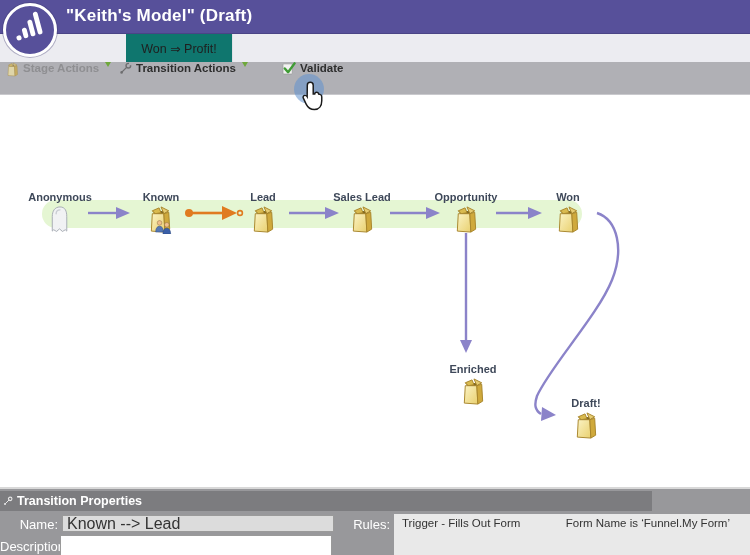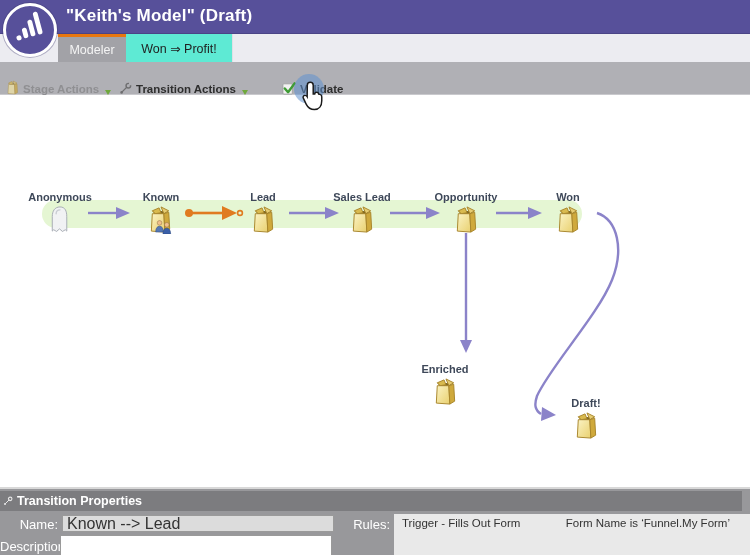--- a/index.html
+++ b/index.html
@@ -10,39 +10,39 @@
   }
   
   .app-header{position:absolute;left:0;top:0;width:750px;height:33px;background:#57509a;}
   .app-title{position:absolute;left:66px;top:6px;font-size:17px;font-weight:600;color:#ffffff;letter-spacing:.2px;}
   .logo{position:absolute;left:3px;top:3px;width:48px;height:48px;border-radius:50%;
         background:#57509a;border:3px solid #ffffff;box-shadow:0 0 0 1px rgba(60,55,110,.35);z-index:9;}
   
   .tabstrip{position:absolute;left:0;top:33px;width:750px;height:29px;background:#ececf1;border-top:1px solid #4a4486;box-sizing:border-box;}
   .tab{position:absolute;top:0;height:29px;display:flex;align-items:center;justify-content:center;font-size:12.5px;box-sizing:border-box;cursor:pointer;}
   .tab-active{left:58px;width:68px;background:#a2a2a7;color:#f4f4f4;border-top:3px solid #e8770f;}
-  .tab-plain{left:126px;width:107px;background:#5eead4;color:#1f1f1f;border-right:1px solid #e0e0e6;}
+  .tab-plain{left:126px;width:107px;background:#0f766e;color:#1f1f1f;border-right:1px solid #e0e0e6;}
   
   .toolbar{position:absolute;left:0;top:62px;width:750px;height:33px;background:#b0b0b5;border-bottom:1px solid #c9c9cd;box-sizing:border-box;}
-  .tbtn{position:absolute;top:0;height:33px;display:flex;align-items:flex-end;gap:4px;font-size:11.5px;font-weight:600;color:#2e2e2e;cursor:pointer;}
+  .tbtn{position:absolute;top:0;height:33px;display:flex;align-items:flex-start;gap:4px;font-size:11.5px;font-weight:600;color:#2e2e2e;cursor:pointer;}
   .tbtn.disabled{color:#8f8f92;}
   .caret{width:0;height:0;border-left:3.5px solid transparent;border-right:3.5px solid transparent;border-top:5px solid #6fa83c;margin-left:2px;}
   
   .canvas{position:absolute;left:0;top:95px;width:750px;height:392px;background:#ffffff;}
   .track{position:absolute;left:42px;top:105px;width:540px;height:28px;border-radius:14px;background:#e5f6d3;}
   .stage{position:absolute;width:90px;text-align:center;cursor:pointer;}
   .stage-label{font-size:11px;font-weight:700;color:#3e4859;margin-bottom:2px;white-space:nowrap;margin-top:6px;}
   .stage-icon{display:inline-block;}
   .arrows{position:absolute;left:0;top:0;width:750px;height:392px;}
   
   .cursor-halo{position:absolute;left:294px;top:74px;width:30px;height:30px;border-radius:50%;background:rgba(96,146,205,.55);z-index:20;}
   .cursor-hand{position:absolute;left:297px;top:80px;z-index:21;}
   
   .panel{position:absolute;left:0;top:487px;width:750px;height:68px;background:#98989b;border-top:2px solid #d8d8d8;box-sizing:border-box;}
-  .panel-header{position:absolute;left:0;top:2px;width:742px;height:20px;background:#7c7c7f;display:flex;align-items:center;}
+  .panel-header{position:absolute;left:0;top:2px;width:652px;height:20px;background:#7c7c7f;display:flex;align-items:center;}
   .panel-title{font-size:12.5px;font-weight:600;color:#ffffff;margin-left:13px;}
   .fld-label{position:absolute;font-size:13px;font-weight:400;color:#ffffff;text-align:right;}
   .name-input{position:absolute;left:62px;top:26px;width:262px;height:15px;background:#dcdcdc;border:1px solid #9a9a9a;font-size:16px;color:#333;padding:0 4px;font-family:inherit;}
   .desc-input{position:absolute;left:60px;top:46px;width:266px;height:30px;background:#ffffff;border:1px solid #9a9a9a;resize:none;font-family:inherit;font-size:11.5px;}
   .rules-box{position:absolute;left:394px;top:25px;width:356px;height:43px;background:#e9e9e9;}
   .rules-row{display:flex;justify-content:space-between;padding:3px 20px 0 8px;font-size:11.5px;color:#333;cursor:pointer;}
 </style>
 </head>
 <body>
 
@@ -54,23 +54,20 @@
     <g transform="rotate(-15 20 20)" fill="#ffffff">
       <circle cx="10" cy="28" r="2.4"></circle>
       <rect x="14.5" y="20" width="4.6" height="10" rx="2"></rect>
       <rect x="21.5" y="14" width="4.6" height="16" rx="2"></rect>
       <rect x="28.5" y="8" width="4.6" height="22" rx="2"></rect>
     </g>
   </svg>
 </div>
 
 <div class="tabstrip">
-  <div class="tab tab-active">
-    <span>Modeler</span>
-  </div>
   <div class="tab tab-plain">
     <span>Won ⇒ Profit!</span>
   </div>
 </div>
 
 <div class="toolbar">
   <div class="tbtn disabled" style="left:6px;">
     <svg width="13" height="15" viewBox="0 0 26 30" style="opacity:.7">
       <polygon points="5,6 21,6.5 17,10 8,10" fill="#7d6522"></polygon>
       <polygon points="14,2 22,6 17,9" fill="#e6cc72" stroke="#a8862c" stroke-width="1"></polygon>
@@ -212,21 +209,21 @@
     <div class="stage-label">Won</div>
     <svg class="stage-icon" width="26" height="29" viewBox="0 0 26 30">
       <polygon points="5,6 21,6.5 17,10 8,10" fill="#7d6522"></polygon>
       <polygon points="14,2 22,6 17,9" fill="#e6cc72" stroke="#a8862c" stroke-width="1"></polygon>
       <polygon points="5,6 12,3 14,8 8,9" fill="#d9ba4f" stroke="#a8862c" stroke-width="1"></polygon>
       <polygon points="5,9 17,9 18,28 4,27" fill="url(#boxFront)" stroke="#a8862c" stroke-width="1"></polygon>
       <polygon points="17,9 22,7.5 23,25 18,28" fill="#cfa93c" stroke="#a8862c" stroke-width="1"></polygon>
     </svg>
   </div>
 
-  <div class="stage" style="left:400px;top:262px;">
+  <div class="stage" style="left:428px;top:262px;">
     <div class="stage-label">Enriched</div>
     <svg class="stage-icon" width="26" height="29" viewBox="0 0 26 30">
       <polygon points="5,6 21,6.5 17,10 8,10" fill="#7d6522"></polygon>
       <polygon points="14,2 22,6 17,9" fill="#e6cc72" stroke="#a8862c" stroke-width="1"></polygon>
       <polygon points="5,6 12,3 14,8 8,9" fill="#d9ba4f" stroke="#a8862c" stroke-width="1"></polygon>
       <polygon points="5,9 17,9 18,28 4,27" fill="url(#boxFront)" stroke="#a8862c" stroke-width="1"></polygon>
       <polygon points="17,9 22,7.5 23,25 18,28" fill="#cfa93c" stroke="#a8862c" stroke-width="1"></polygon>
     </svg>
   </div>
 

